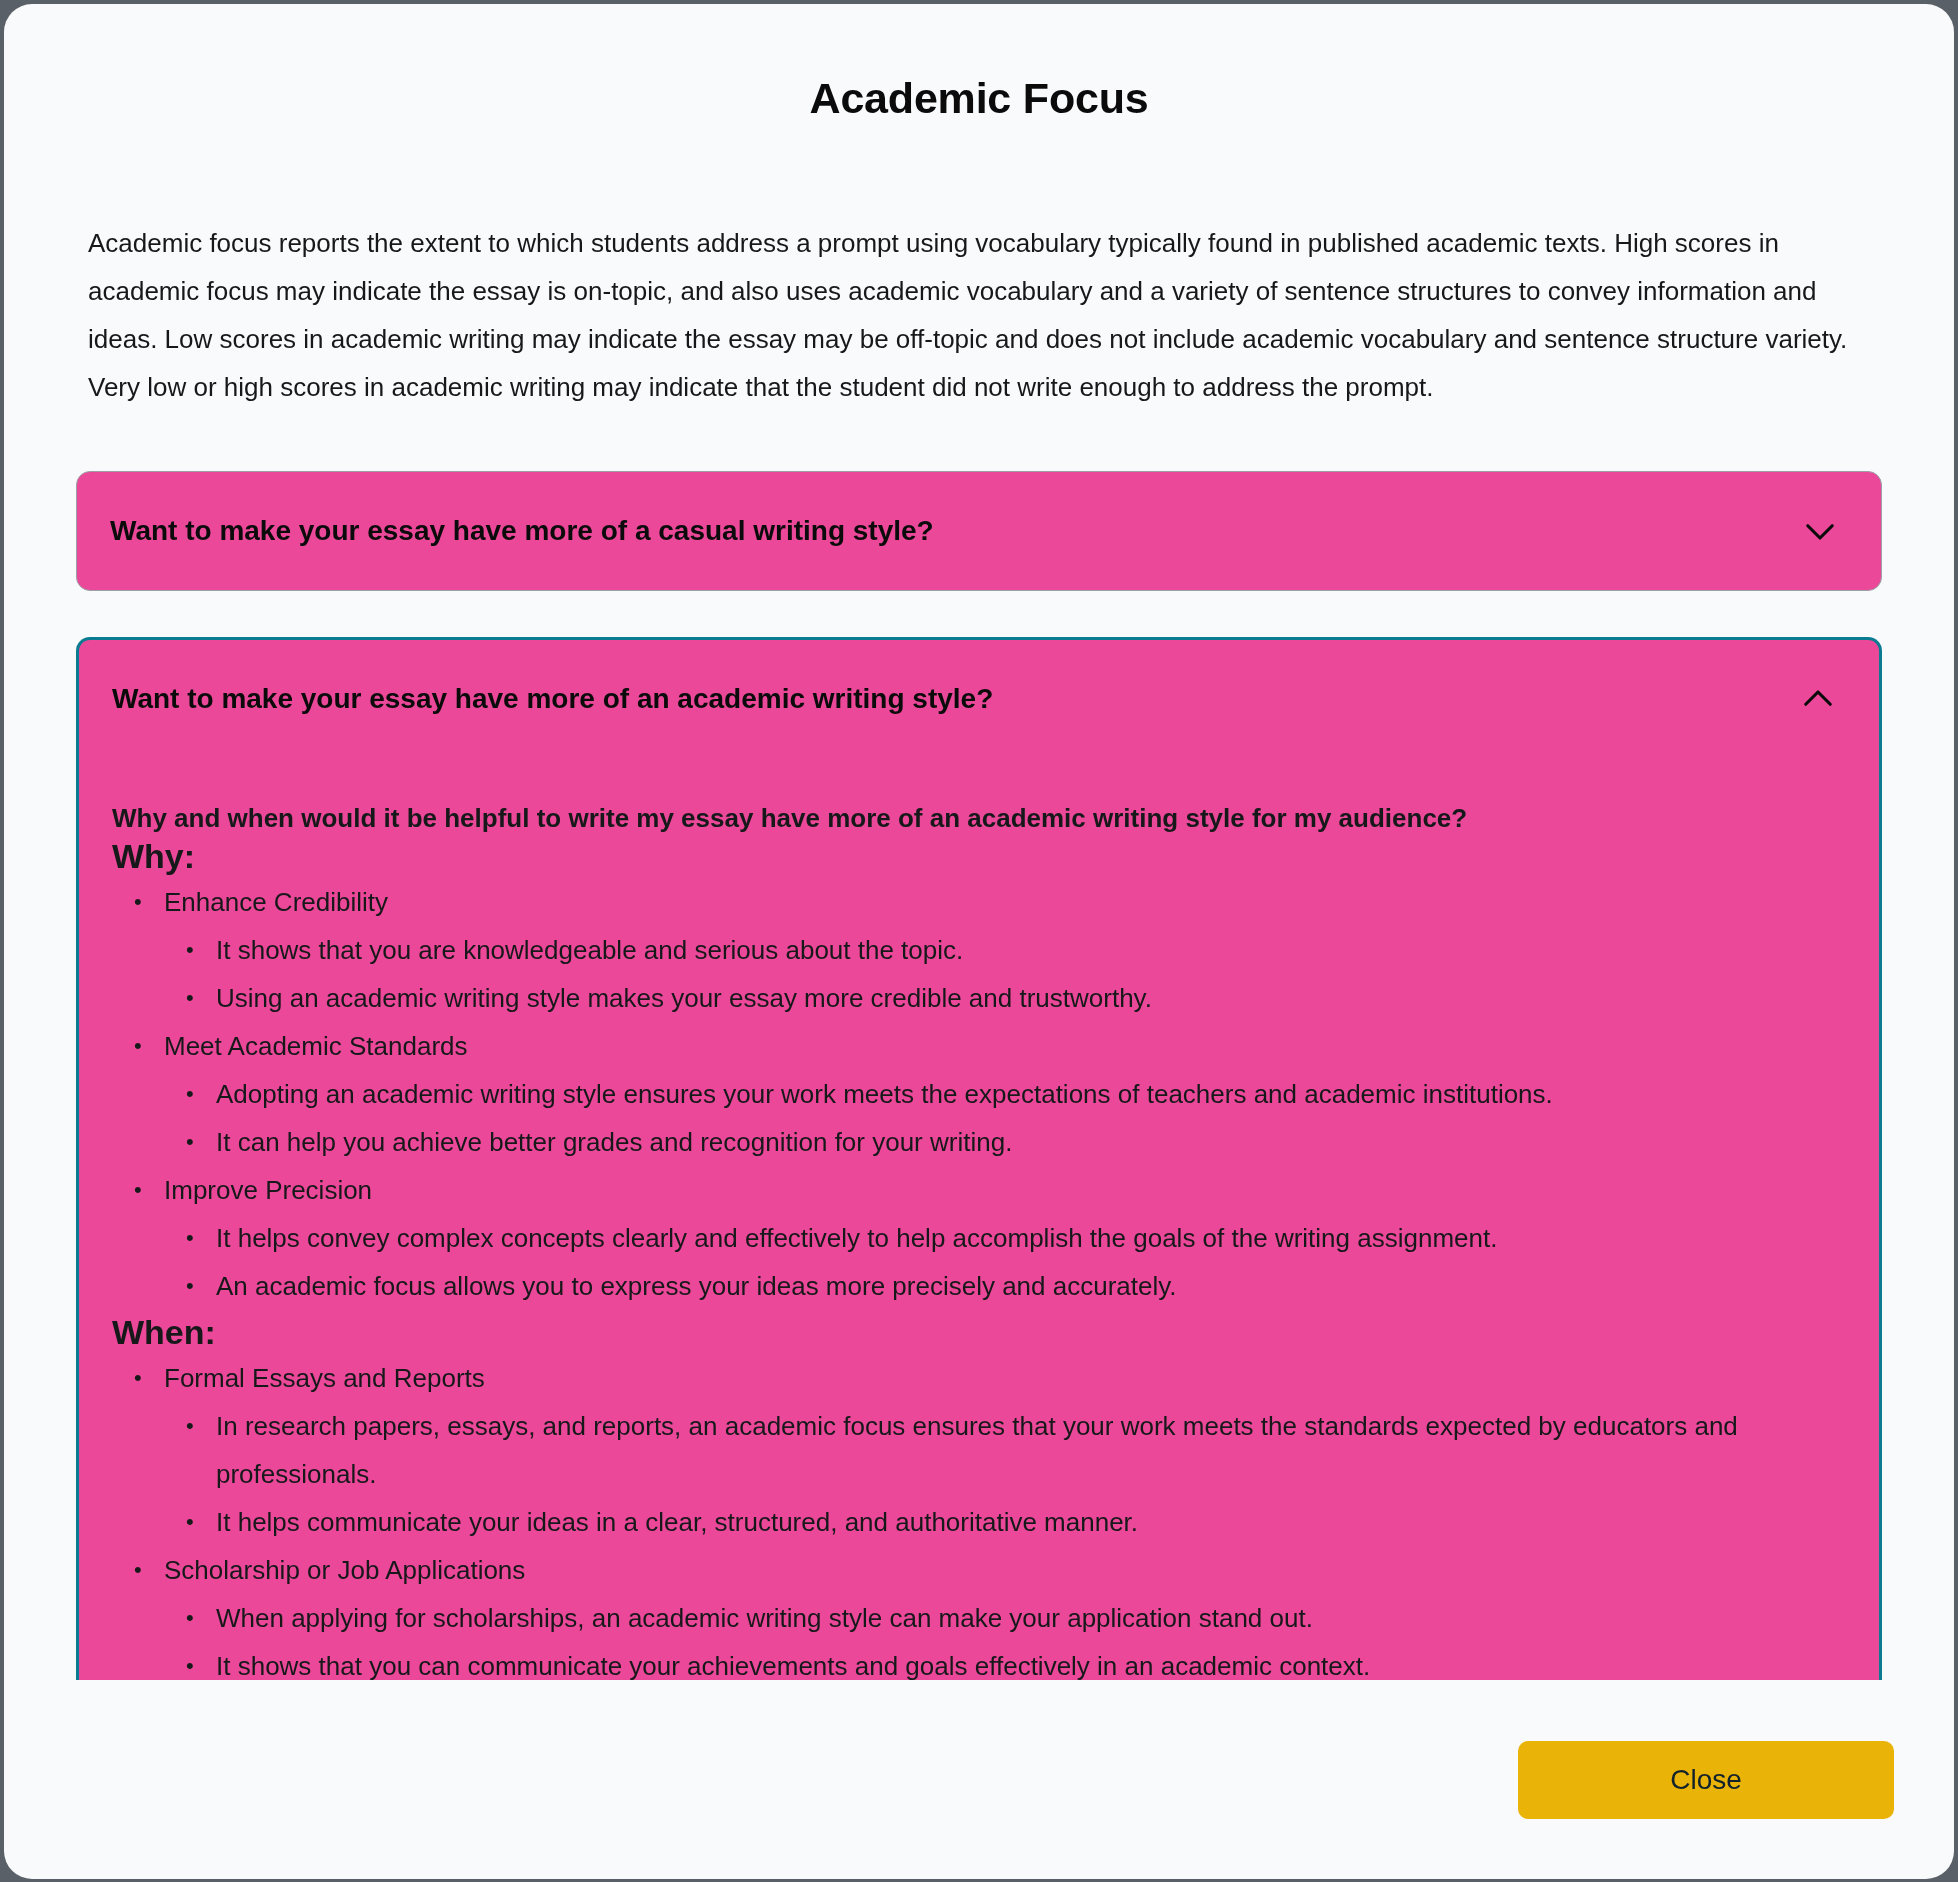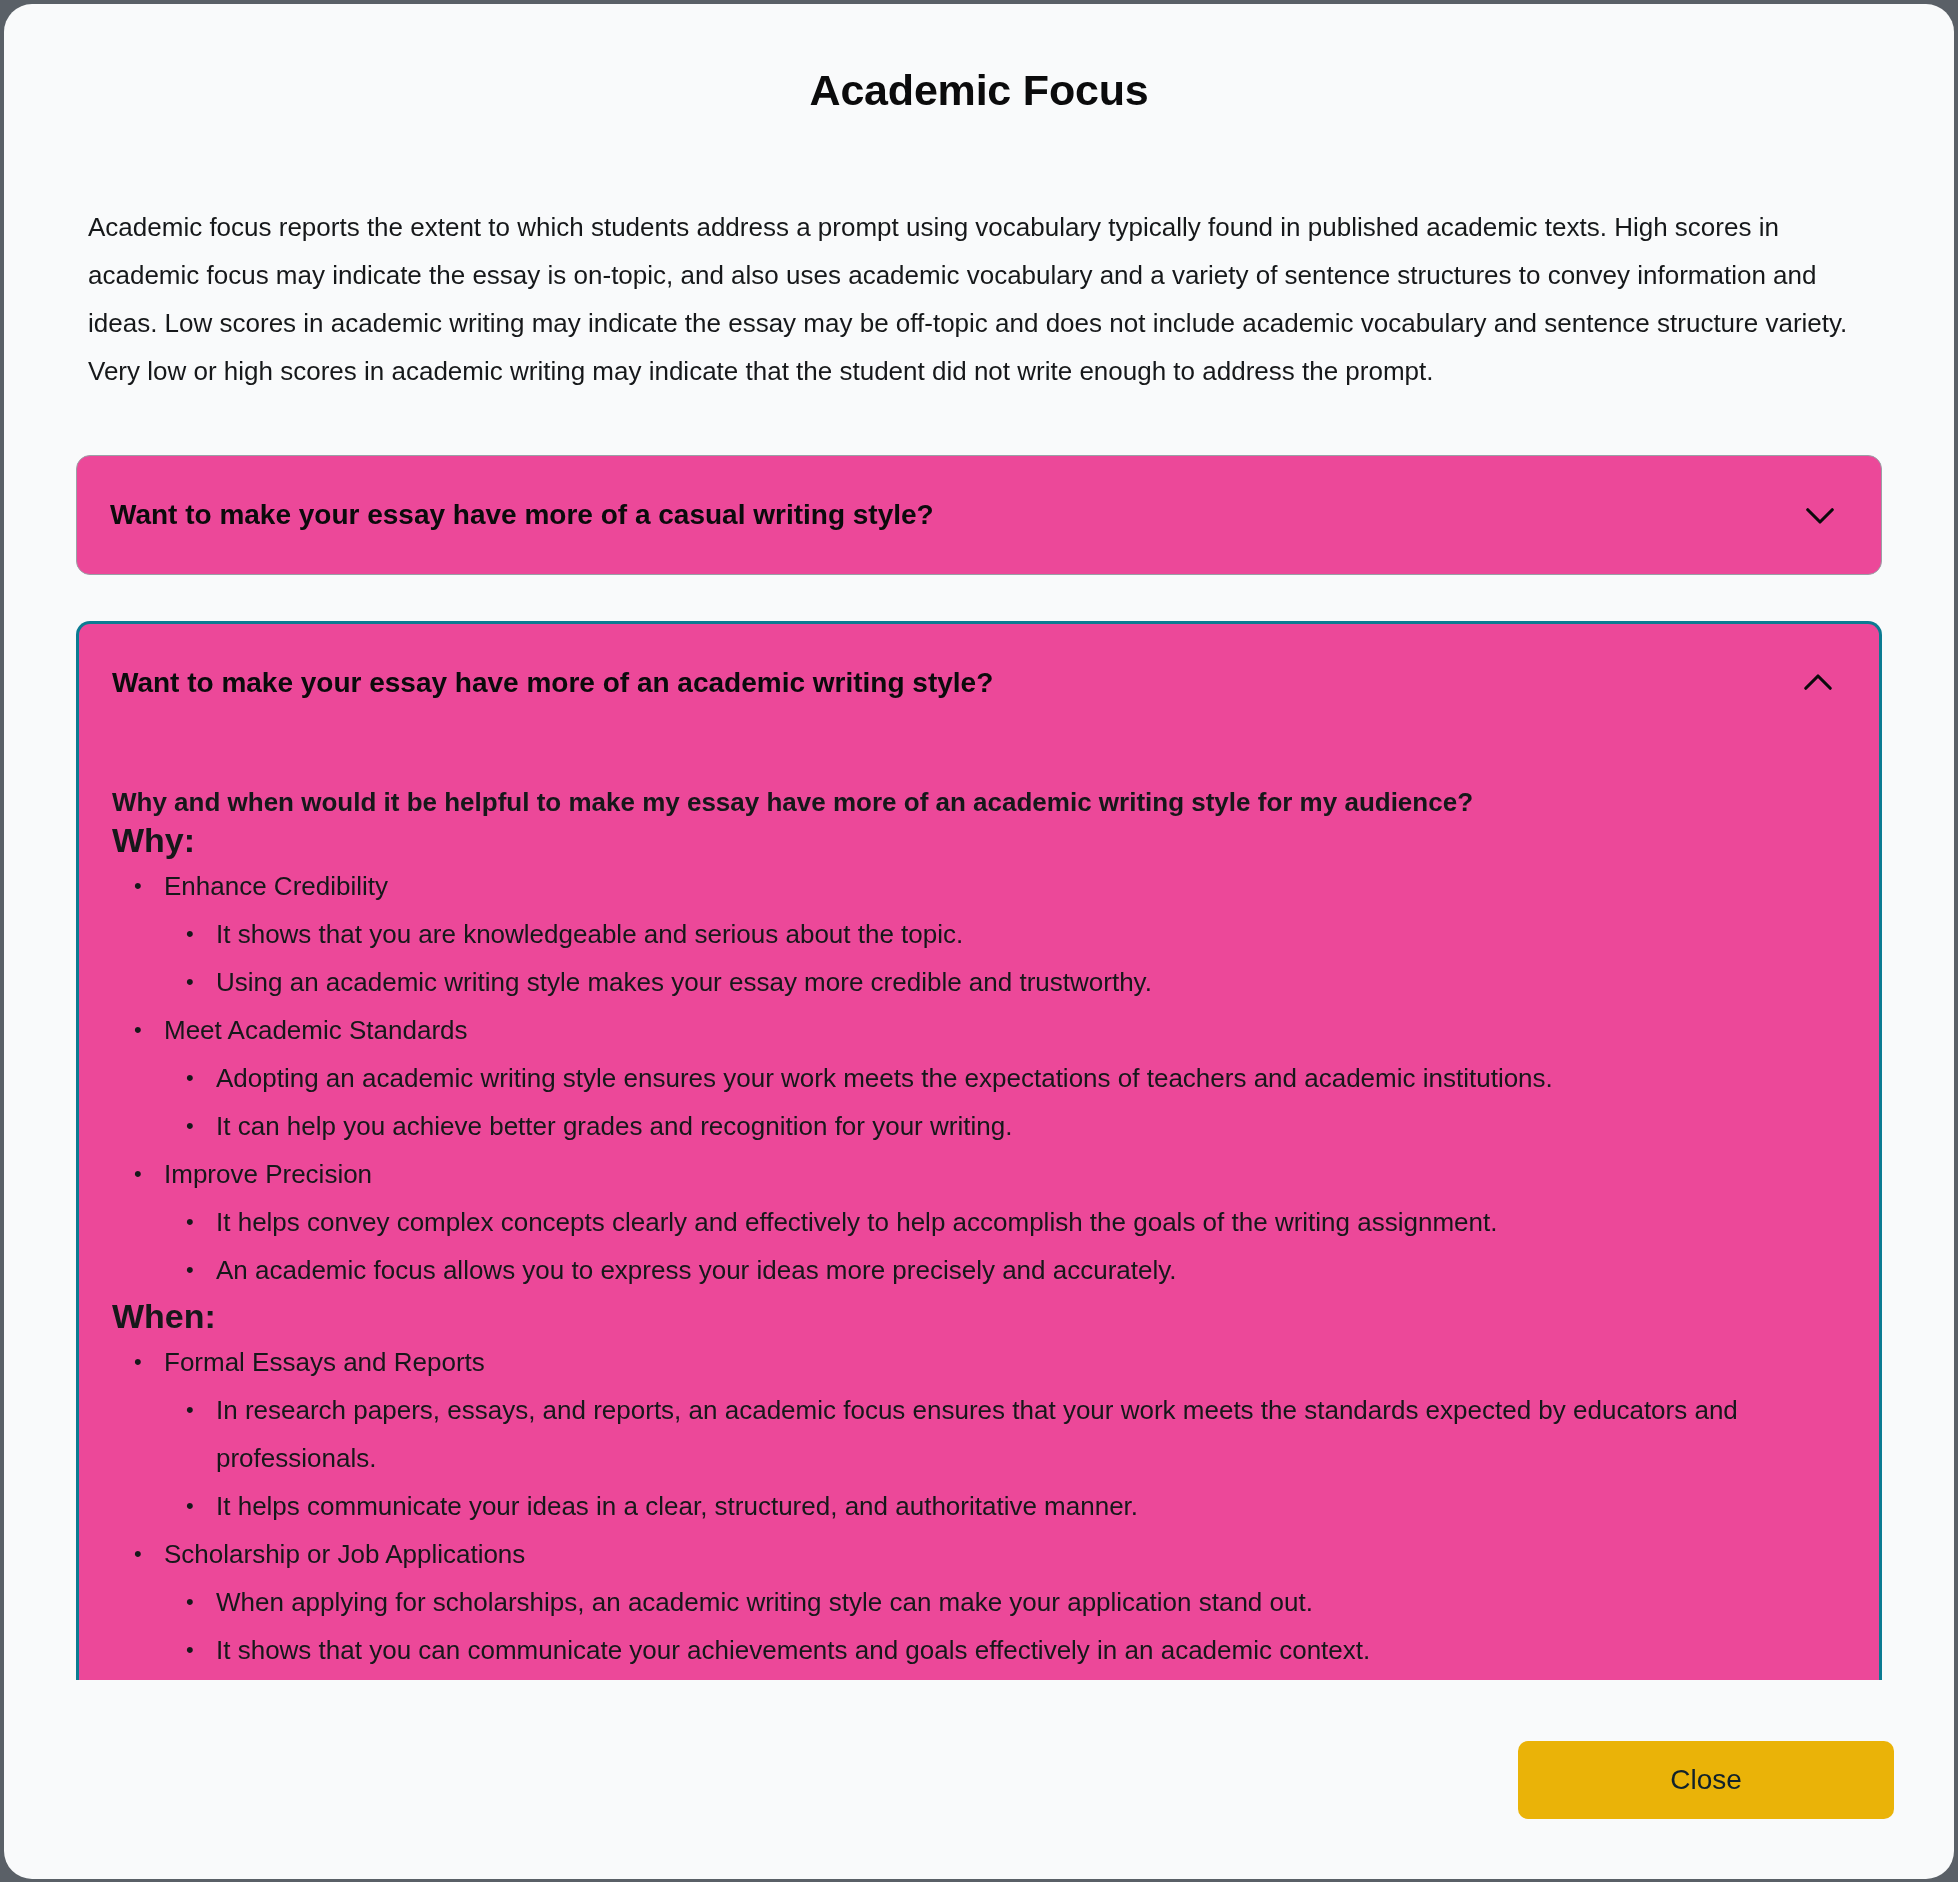--- a/index.html
+++ b/index.html
@@ -17,21 +17,21 @@
     border-radius: 28px;
     overflow: hidden;
     display: flex;
     flex-direction: column;
   }
   #dialog-title {
     text-align: center;
     font-size: 43px;
     font-weight: bold;
     color: #0b0b0c;
-    margin: 4px;
+    margin: 12px;
     padding-top: 58px;
     letter-spacing: -0.2px;
   }
   #intro {
     margin: 12px;
     padding: 72px 72px 0 72px;
     font-size: 26px;
     line-height: 48px;
     color: #16181a;
   }
@@ -128,21 +128,21 @@
   </div>
 
   <div class="accordion expanded">
     <div class="acc-header">
       <span class="acc-title">Want to make your essay have more of an academic writing style?</span>
       <svg class="chev" viewBox="0 0 24 24" fill="none" stroke="#0b0b0c" stroke-width="1.8" stroke-linecap="round" stroke-linejoin="round">
           <polyline points="5,15 12,8 19,15"></polyline>
         </svg>
     </div>
     <div class="acc-body">
-      <div class="qline">Why and when would it be helpful to make my essay have more of an academic writing style for my audience?</div>
+      <div class="qline">Why and when would it be helpful to write my essay have more of an academic writing style for my audience?</div>
       <div class="seclabel">Why:</div>
       <ul class="lvl1" id="why-list">
           <li>Enhance Credibility</li>
           <ul class="lvl2">
             <li>It shows that you are knowledgeable and serious about the topic.</li>
             <li>Using an academic writing style makes your essay more credible and trustworthy.</li>
           </ul>
           <li>Meet Academic Standards</li>
           <ul class="lvl2">
             <li>Adopting an academic writing style ensures your work meets the expectations of teachers and academic institutions.</li>

